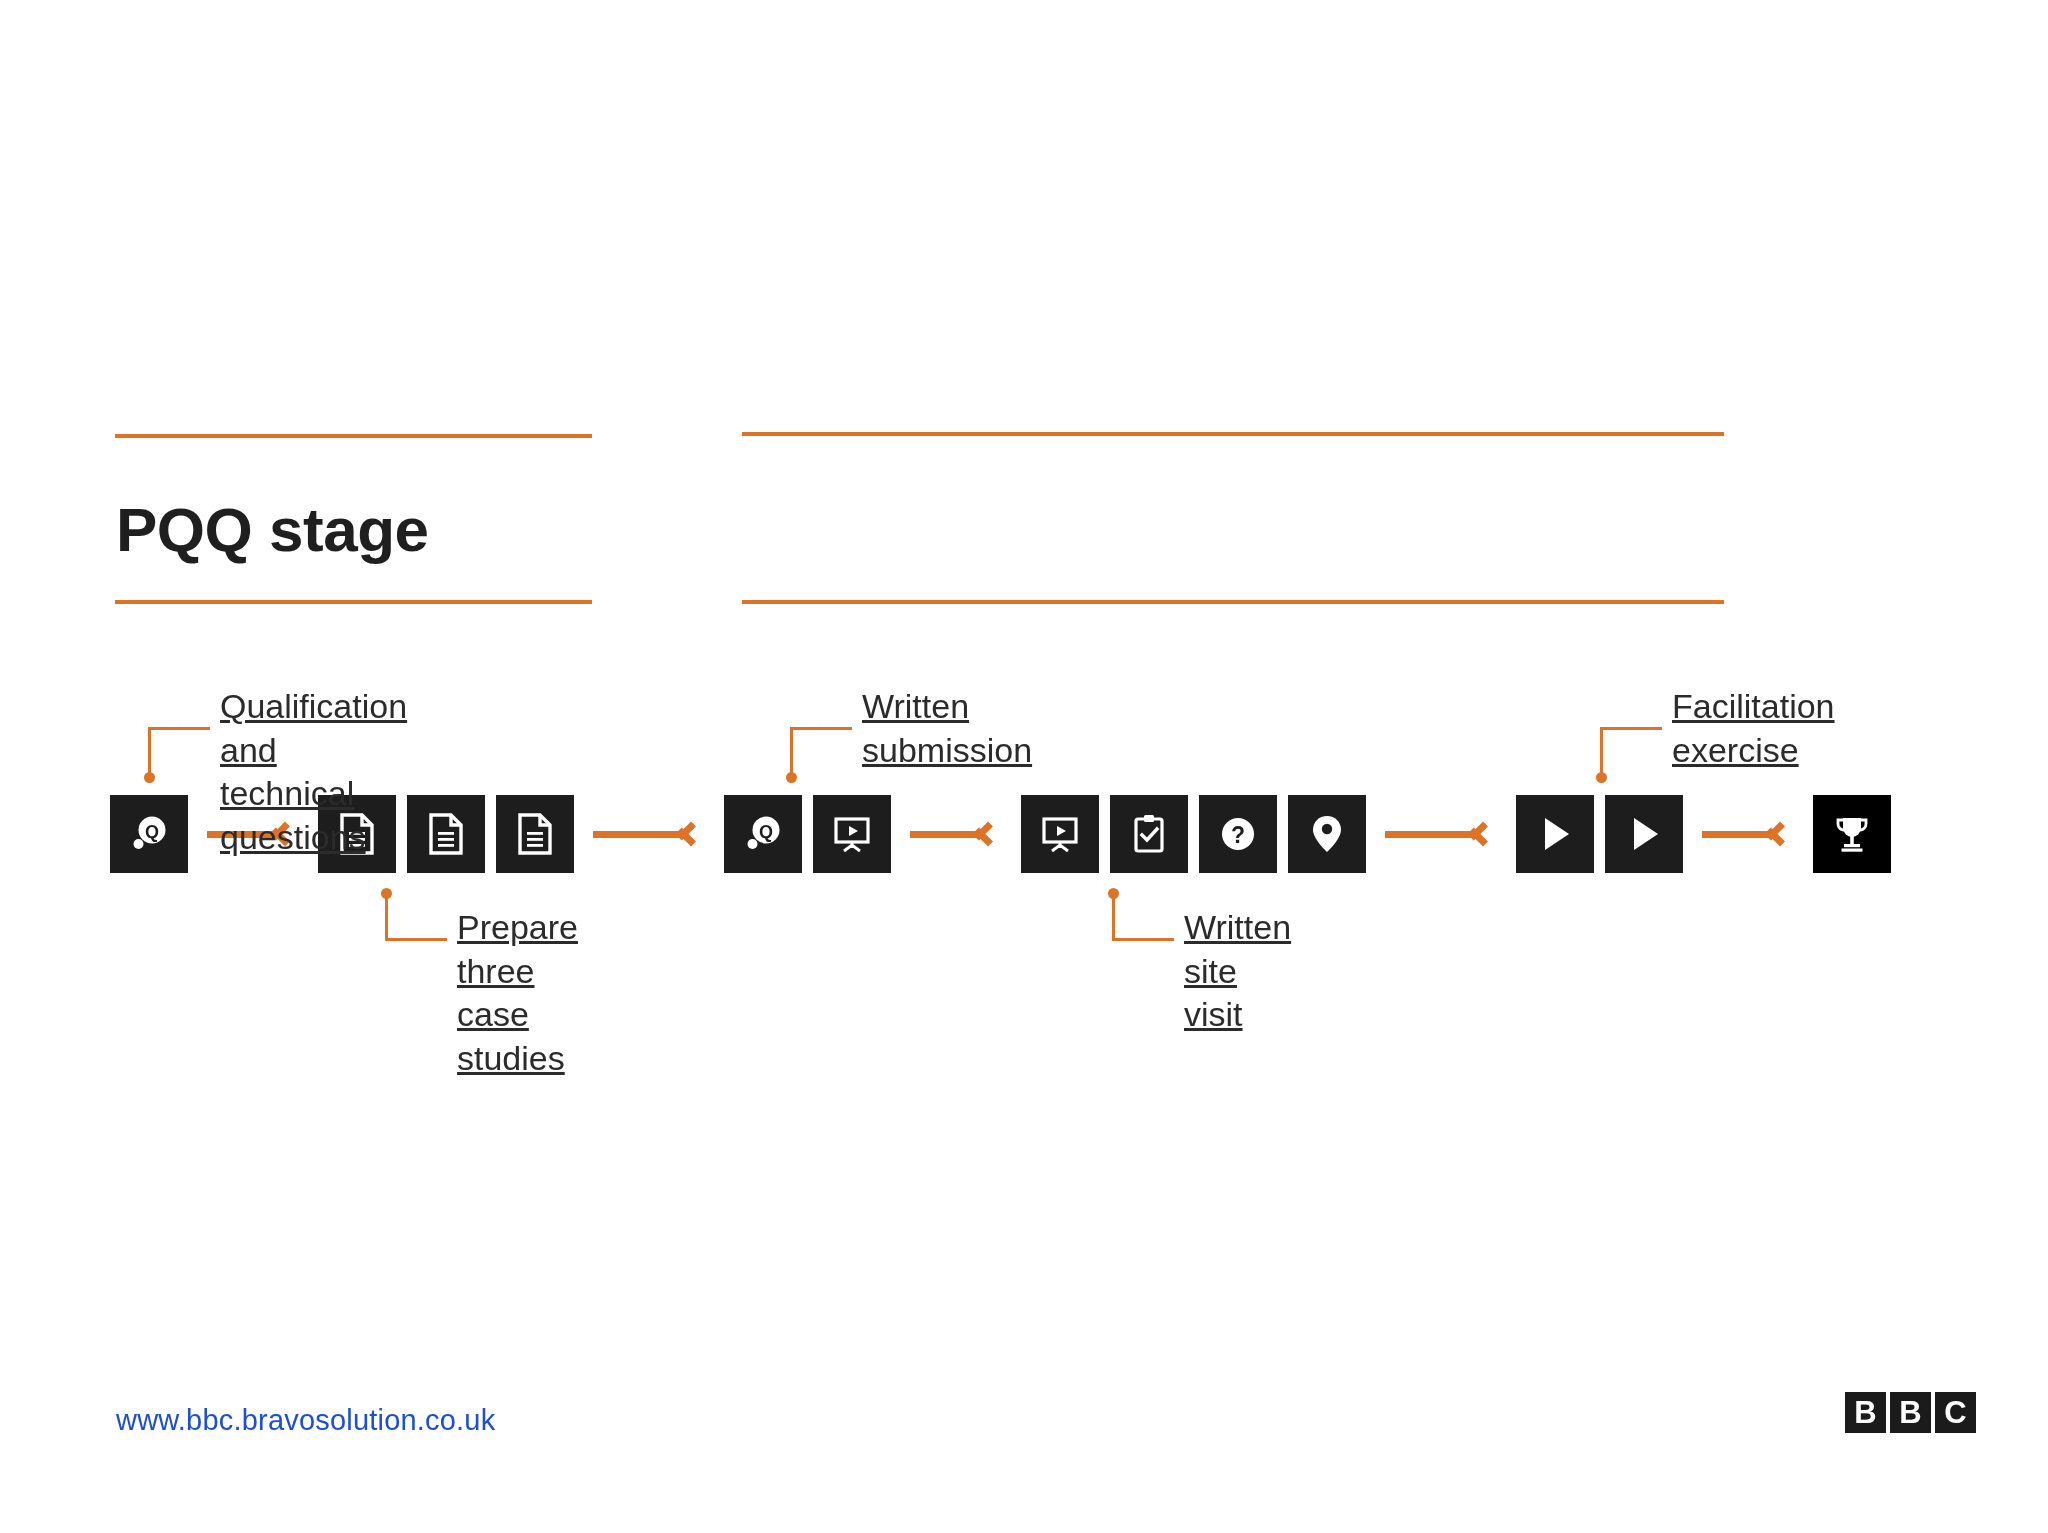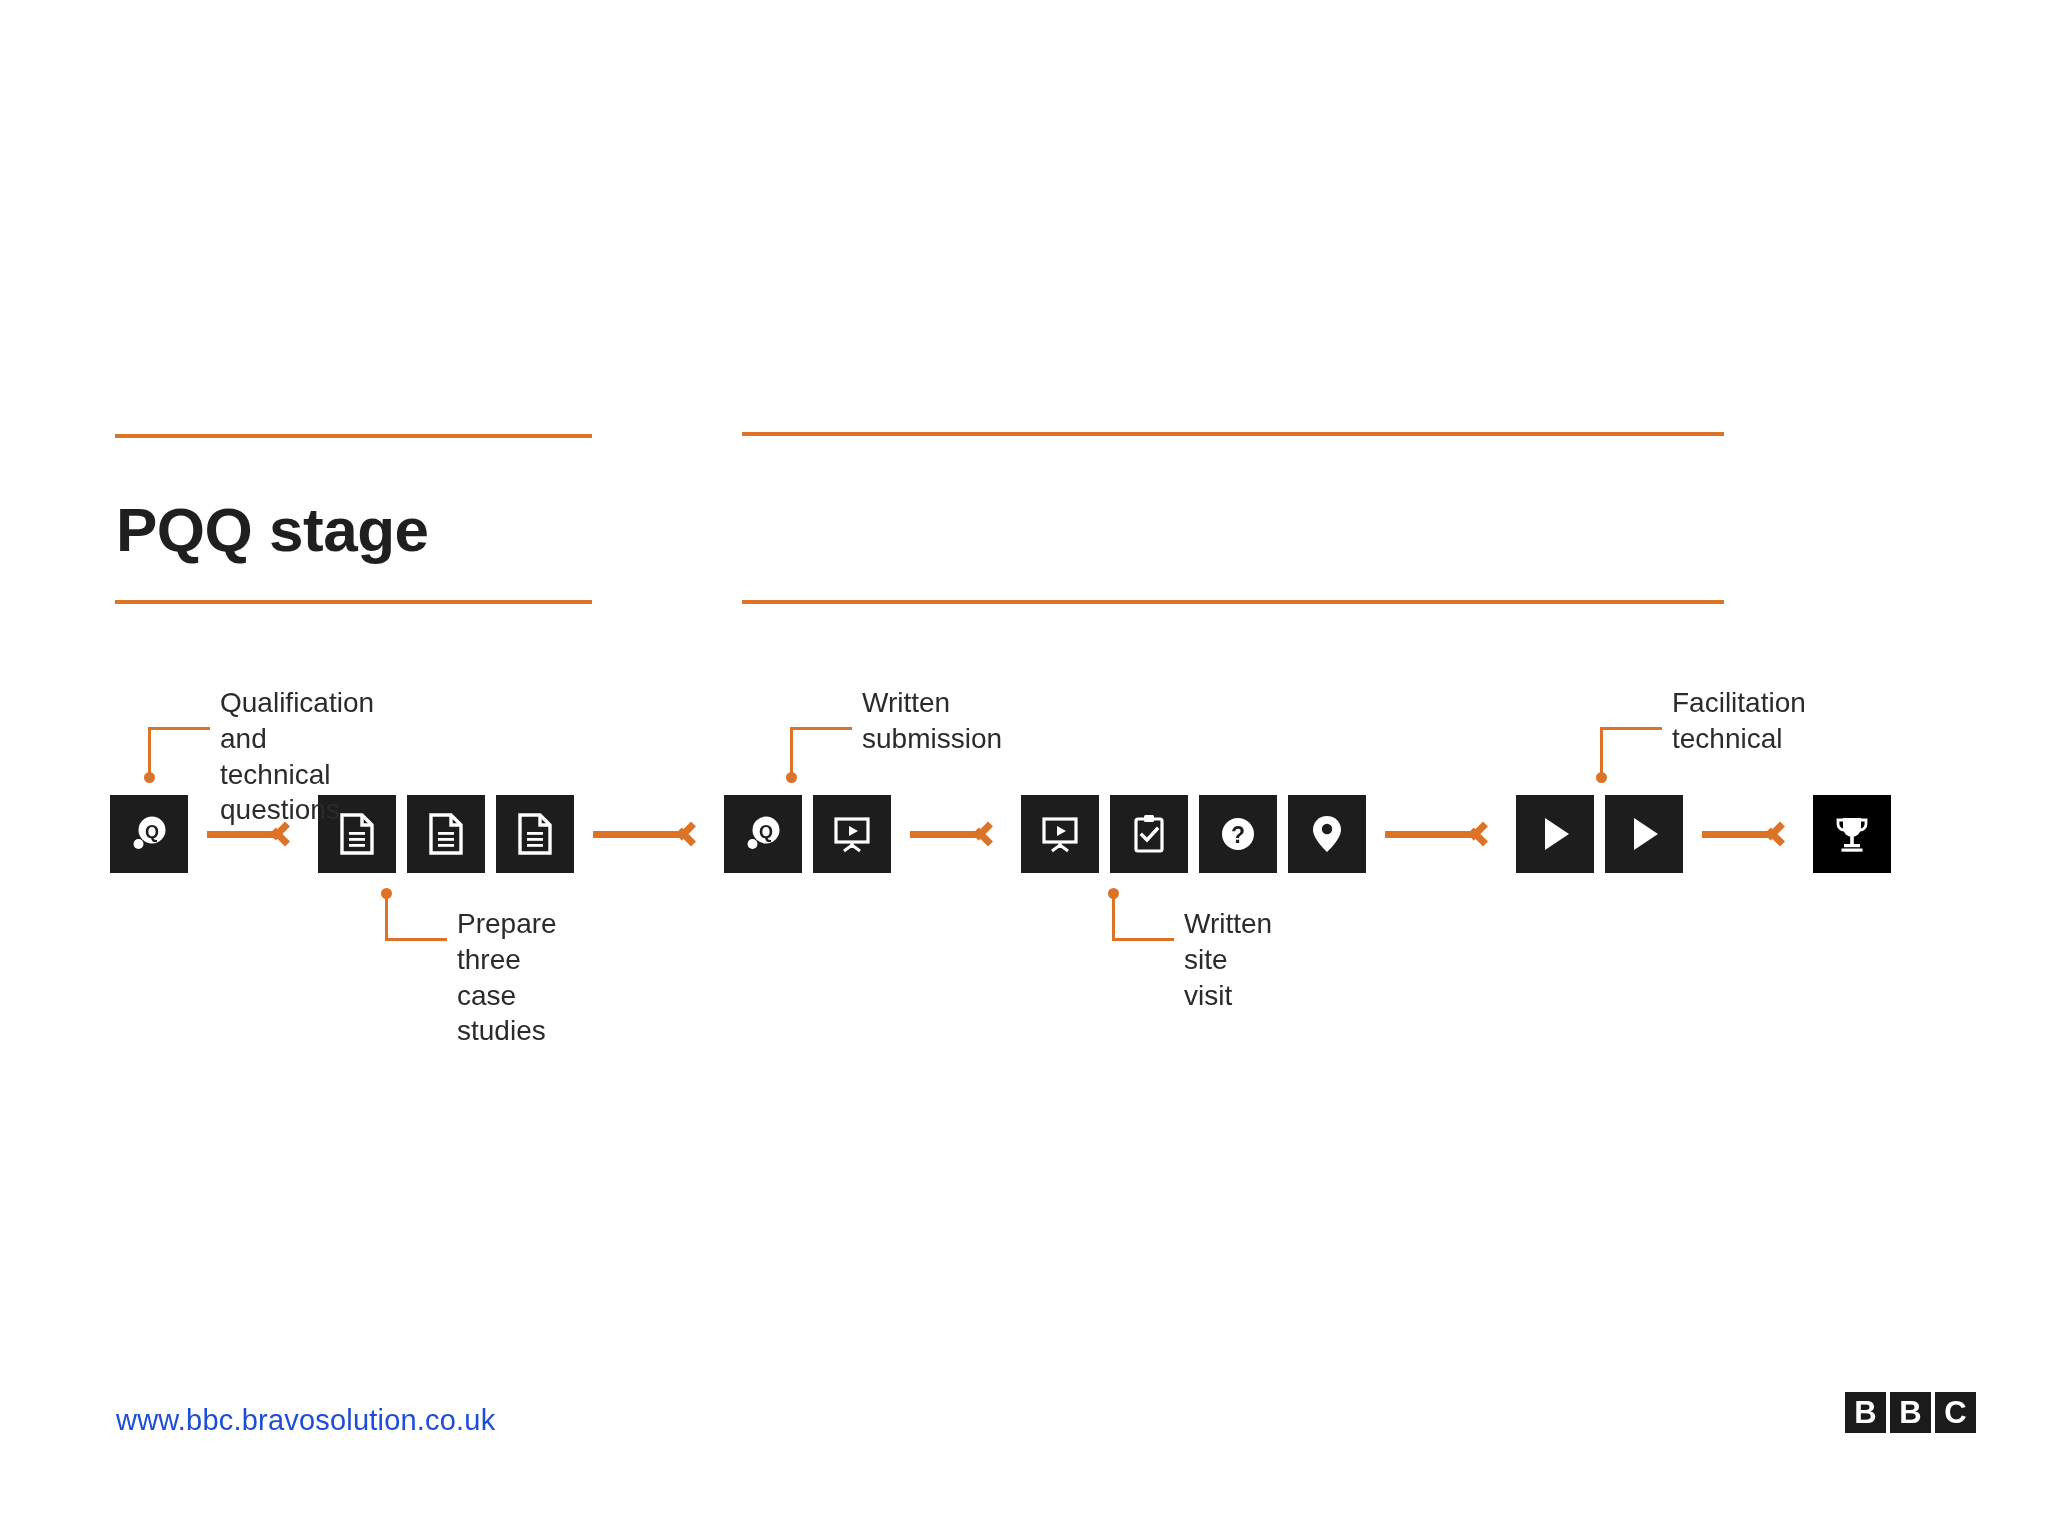--- a/index.html
+++ b/index.html
@@ -63,24 +63,25 @@
   }
   .arrow .head::before { transform: rotate(-45deg); transform-origin: 50% 100%; }
   .arrow .head::after  { transform: rotate(45deg);  transform-origin: 50% 0%; }
   .arrow.long { width: 112px; }
   .arrow.long .shaft { width: 92px; }
 
   
   .callout { position: absolute; }
   .callout .txt {
     position: absolute;
-    font-size: 28px;
+    font-size: 34px;
     line-height: 1.28;
     color: #2b2b2b;
     white-space: pre-line;
+    text-decoration: underline;
   }
   .lead { position: absolute; }
   .lead .v { position: absolute; width: 3px; background: #DD7327; }
   .lead .h { position: absolute; height: 3px; background: #DD7327; }
   .lead .dot {
     position: absolute; width: 11px; height: 11px;
     border-radius: 50%; background: #DD7327;
   }
 
   
@@ -306,21 +307,21 @@
 site visit</div>
   </div>
 
   <div class="callout top" style="left:1600px; top:727px;">
     <div class="lead">
       <div class="h"></div>
         <div class="v"></div>
         <div class="dot"></div>
     </div>
     <div class="txt">Facilitation
-technical</div>
+exercise</div>
   </div>
 
   <div id="footer-url">www.bbc.bravosolution.co.uk</div>
 
   <div id="bbc-logo">
     <div class="blk">B</div>
     <div class="blk">B</div>
     <div class="blk">C</div>
   </div>
 

